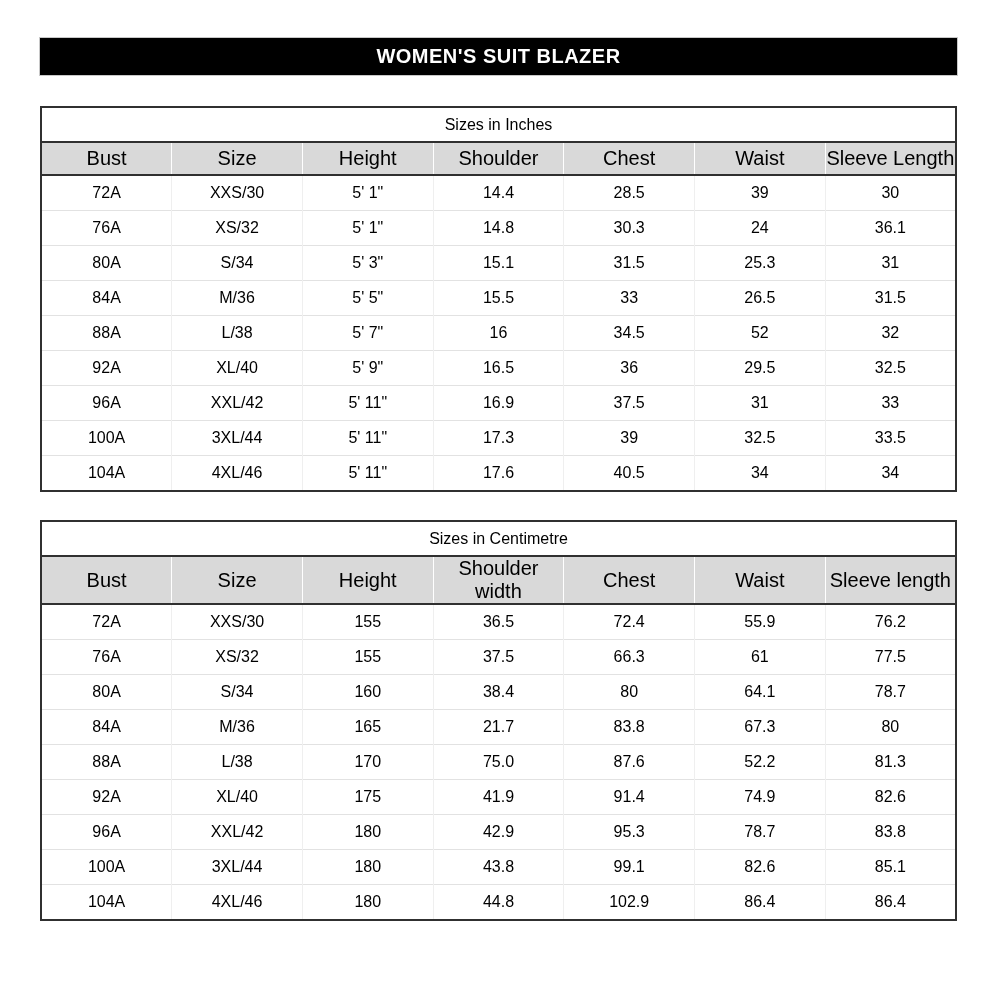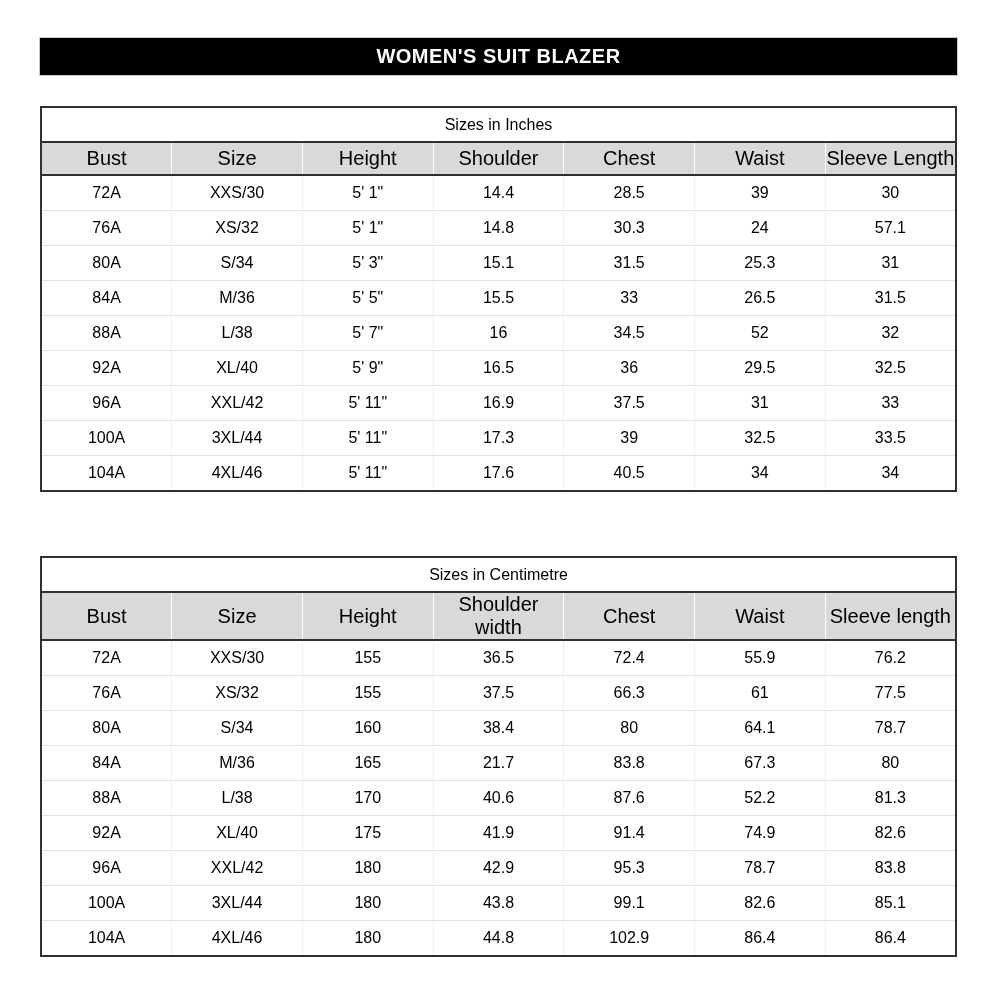--- a/index.html
+++ b/index.html
@@ -39,21 +39,21 @@
   table.size-table {
     position: absolute;
     left: 40px;
     width: 917px;
     border-collapse: collapse;
     table-layout: fixed;
     background: #ffffff;
     border: 2px solid #303030;
   }
   table.size-table.t1 { top: 106px; }
-  table.size-table.t2 { top: 556px; border-radius: 31px; }
+  table.size-table.t2 { top: 520px; border-radius: 31px; }
 
   .caption-row td {
     height: 33px;
     text-align: center;
     vertical-align: middle;
     font-size: 16px;
     background: #ffffff;
     border-bottom: 2px solid #303030;
     padding: 0;
   }
@@ -114,21 +114,21 @@
           <td>39</td>
           <td>30</td>
         </tr>
         <tr class="data-row">
           <td>76A</td>
           <td>XS/32</td>
           <td>5' 1"</td>
           <td>14.8</td>
           <td>30.3</td>
           <td>24</td>
-          <td>57.1</td>
+          <td>36.1</td>
         </tr>
         <tr class="data-row">
           <td>80A</td>
           <td>S/34</td>
           <td>5' 3"</td>
           <td>15.1</td>
           <td>31.5</td>
           <td>25.3</td>
           <td>31</td>
         </tr>
@@ -236,21 +236,21 @@
           <td>165</td>
           <td>21.7</td>
           <td>83.8</td>
           <td>67.3</td>
           <td>80</td>
         </tr>
         <tr class="data-row">
           <td>88A</td>
           <td>L/38</td>
           <td>170</td>
-          <td>40.6</td>
+          <td>75.0</td>
           <td>87.6</td>
           <td>52.2</td>
           <td>81.3</td>
         </tr>
         <tr class="data-row">
           <td>92A</td>
           <td>XL/40</td>
           <td>175</td>
           <td>41.9</td>
           <td>91.4</td>

